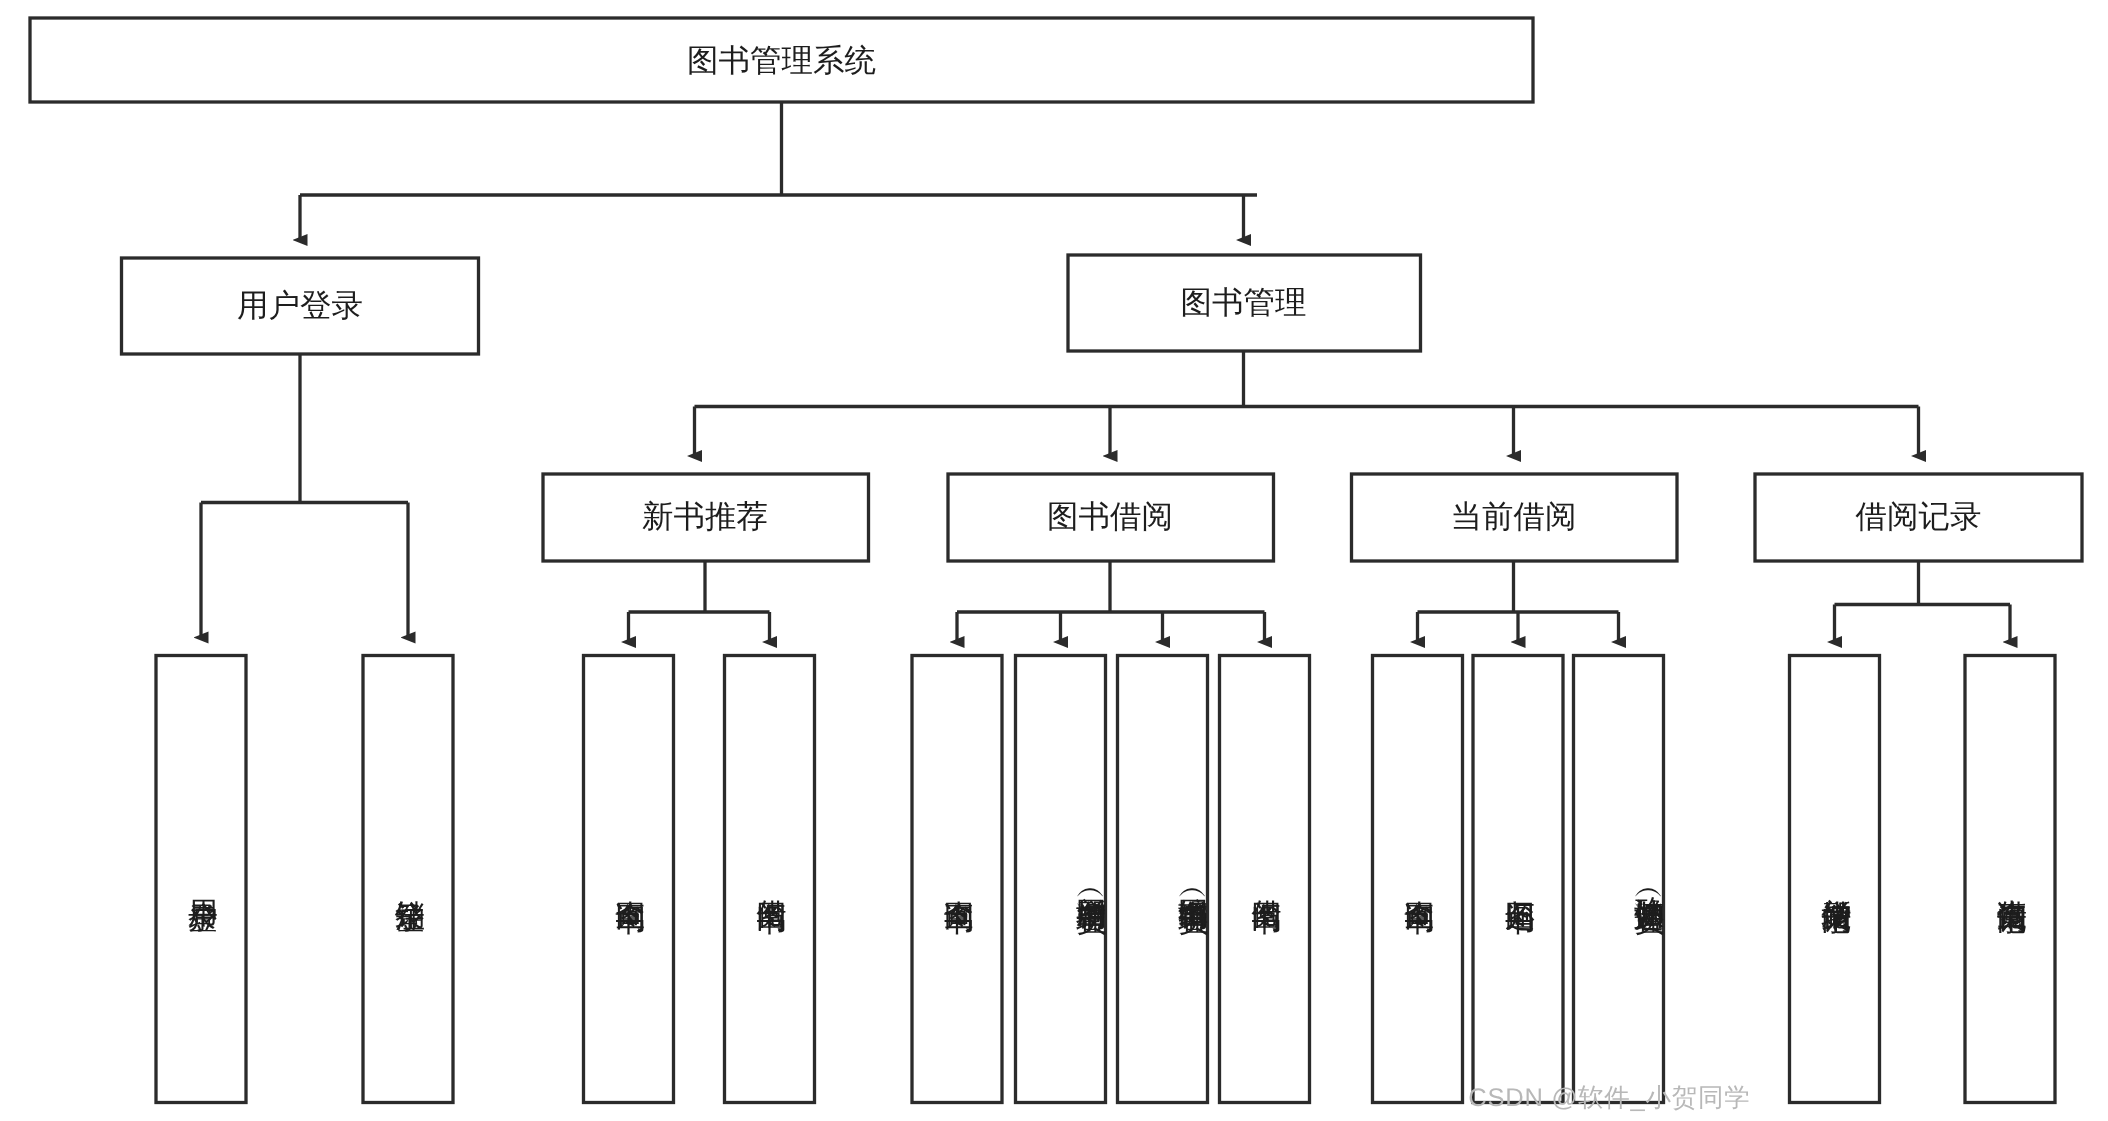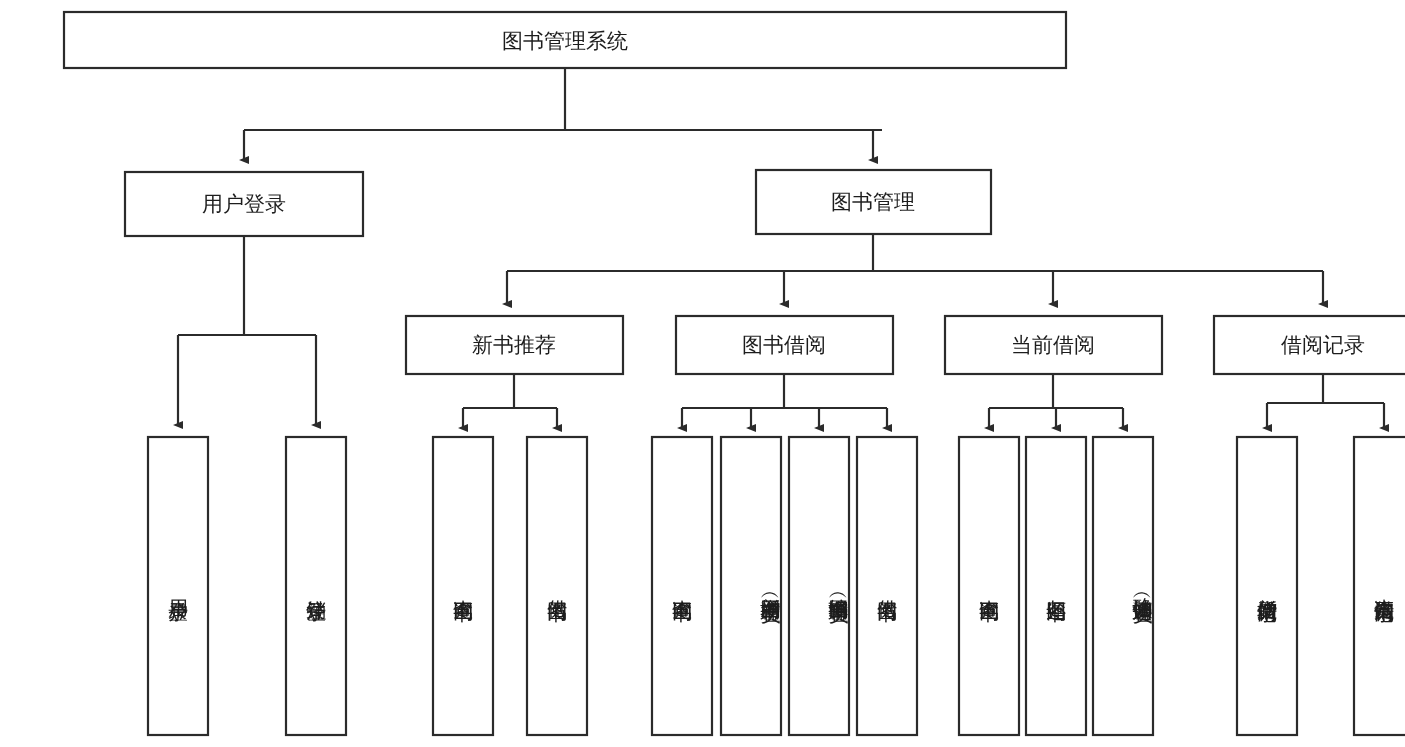--- a/index.html
+++ b/index.html
@@ -11,21 +11,20 @@
     width: 1405px;
     height: 747px;
     font-family: "Liberation Sans", sans-serif;
     overflow: hidden;
   }
   #diagram-root {
     position: relative;
     width: 1175px;
     height: 747px;
     background: #ffffff;
-    margin-left: 44px;
   }
   svg#tree-svg {
     position: absolute;
     left: 0;
     top: 0;
     width: 1405px;
     height: 747px;
   }
   .node-box {
     fill: #ffffff;
@@ -196,13 +195,14 @@
   <div class="vlabel-wrap" style="left:608px; top:437px; width:60px; height:298px;">查询图书</div>
   <div class="vlabel-wrap" style="left:677px; top:437px; width:60px; height:298px; align-items:flex-start;">新增图书（管理员）</div>
   <div class="vlabel-wrap" style="left:745px; top:437px; width:60px; height:298px; align-items:flex-start;">编辑图书（管理员）</div>
   <div class="vlabel-wrap" style="left:813px; top:437px; width:60px; height:298px;">借阅图书</div>
   <div class="vlabel-wrap" style="left:915px; top:437px; width:60px; height:298px;">查询图书</div>
   <div class="vlabel-wrap" style="left:982px; top:437px; width:60px; height:298px;">归还图书</div>
   <div class="vlabel-wrap" style="left:1049px; top:437px; width:60px; height:298px; align-items:flex-start;">确认归还（管理员）</div>
   <div class="vlabel-wrap" style="left:1193px; top:437px; width:60px; height:298px;">新增借阅记录</div>
   <div class="vlabel-wrap" style="left:1310px; top:437px; width:60px; height:298px;">查询借阅记录</div>
 
+  <div id="watermark">CSDN @软件_小贺同学</div>
 </div>
 
 </body></html>

